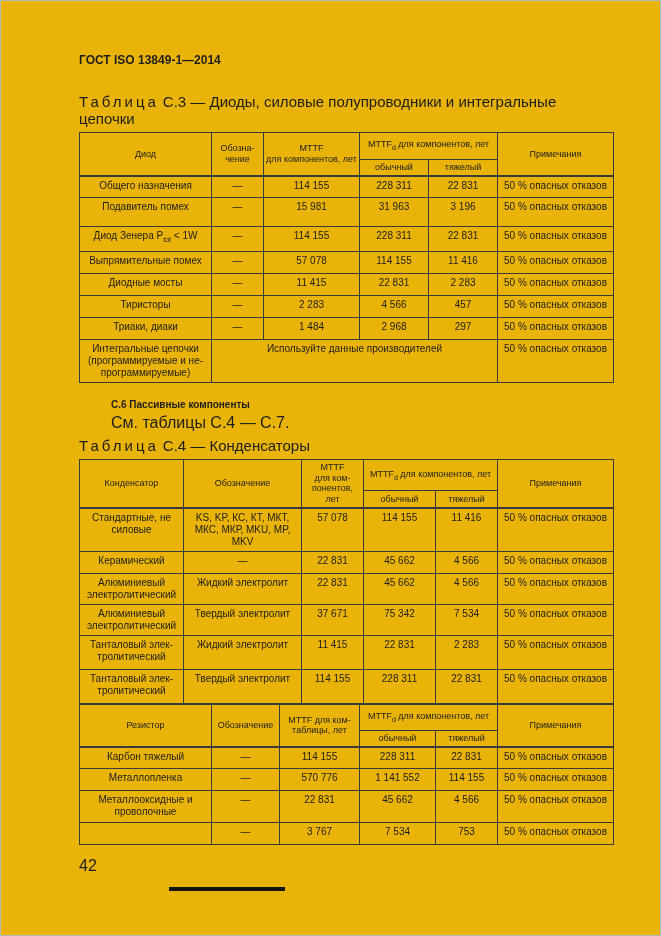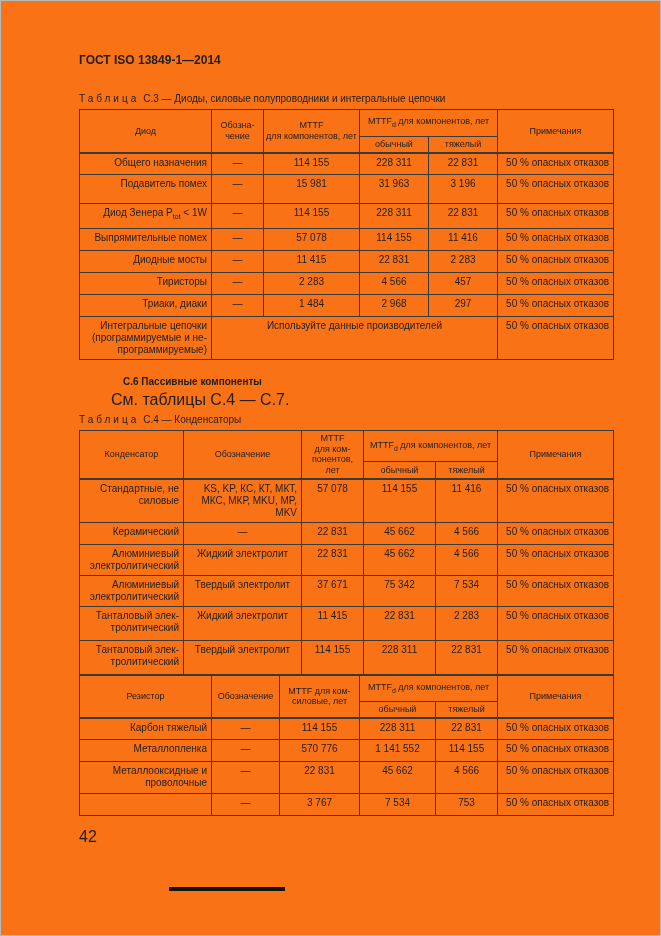--- a/index.html
+++ b/index.html
@@ -1,29 +1,29 @@
 <!DOCTYPE html>
 <html><head>
 <meta charset="utf-8">
 <style>
   html, body { margin: 0; padding: 0; background: #ffffff; }
   .page {
     position: relative;
     width: 661px;
     height: 936px;
     box-sizing: border-box;
-    background: #f97316;
+    background: #eab308;
     border: 1px solid #b8b8b8;
     padding: 52px 48px 0 78px;
     font-family: "Liberation Sans", sans-serif;
     color: #1e1e1e;
     overflow: hidden;
   }
   .doc-header { font-size: 12px; font-weight: bold; margin-bottom: 26px; }
-  .caption { font-size: 10px; margin: 0 0 5px 0; }
+  .caption { font-size: 15px; margin: 0 0 5px 0; }
   .caption.mt { margin-top: 5px; }
   .caption.mt-lg { margin-top: 17px; }
   .cap-word { letter-spacing: 3px; margin-right: 4px; }
 
   table.gtable {
     border-collapse: collapse;
     table-layout: fixed;
     width: 534px;
     font-size: 10px;
     color: #1e1e1e;
@@ -40,40 +40,40 @@
     font-weight: normal;
     font-size: 9px;
     line-height: 1.18;
     text-align: center;
     vertical-align: middle;
     padding: 2px 2px;
   }
   .gtable thead th { border-bottom-width: 2px; }
   .gtable thead tr:first-child th[colspan] { border-bottom-width: 1px; }
   td.ac { text-align: center; }
-  td.al { text-align: right; }
+  td.al { text-align: center; }
   sub { font-size: 7px; }
 
   .gtable tbody tr { height: 22px; }
   #t3 thead tr:first-child { height: 27px; }
   #t3 thead tr:last-child  { height: 15px; }
   #t3 tbody tr:nth-child(2) { height: 29px; }
   #t3 tbody tr:nth-child(3) { height: 25px; }
 
   #t4 thead tr:first-child { height: 30px; }
   #t4 thead tr:last-child  { height: 16px; }
   #t4 tbody tr:nth-child(1) { height: 44px; }
   #t4 tbody tr:nth-child(3), #t4 tbody tr:nth-child(4) { height: 26px; }
   #t4 tbody tr:nth-child(5), #t4 tbody tr:nth-child(6) { height: 34px; }
 
   #t5 thead tr:first-child { height: 26px; }
   #t5 thead tr:last-child  { height: 15px; }
   #t5 tbody tr:nth-child(3) { height: 32px; }
 
-  .section-heading { font-size: 10px; font-weight: bold; margin: 16px 0 4px 44px; }
+  .section-heading { font-size: 10px; font-weight: bold; margin: 16px 0 4px 32px; }
   .section-text { font-size: 16px; margin: 0 0 0 32px; }
   .page-number { font-size: 16px; margin-top: 12px; }
   .scan-mark { position: absolute; left: 168px; top: 886px; width: 116px; height: 4px; background: #141414; }
 </style>
 </head>
 <body>
 
 <div class="page">
 
   <div class="doc-header">ГОСТ ISO 13849-1—2014</div>
@@ -271,21 +271,21 @@
         <col style="width:80px">
         <col style="width:76px">
         <col style="width:62px">
         <col style="width:116px">
     </colgroup>
     <thead>
       <tr>
         <th rowspan="2">Резистор</th>
         <th rowspan="2">Обозначение</th>
         <th rowspan="2">MTTF для ком-
-силовые, лет</th>
+таблицы, лет</th>
         <th colspan="2"><span>MTTF</span><sub>d</sub><span> для компонентов, лет</span></th>
         <th rowspan="2">Примечания</th>
       </tr>
       <tr>
         <th>обычный</th>
         <th>тяжелый</th>
       </tr>
     </thead>
     <tbody>
         <tr>

